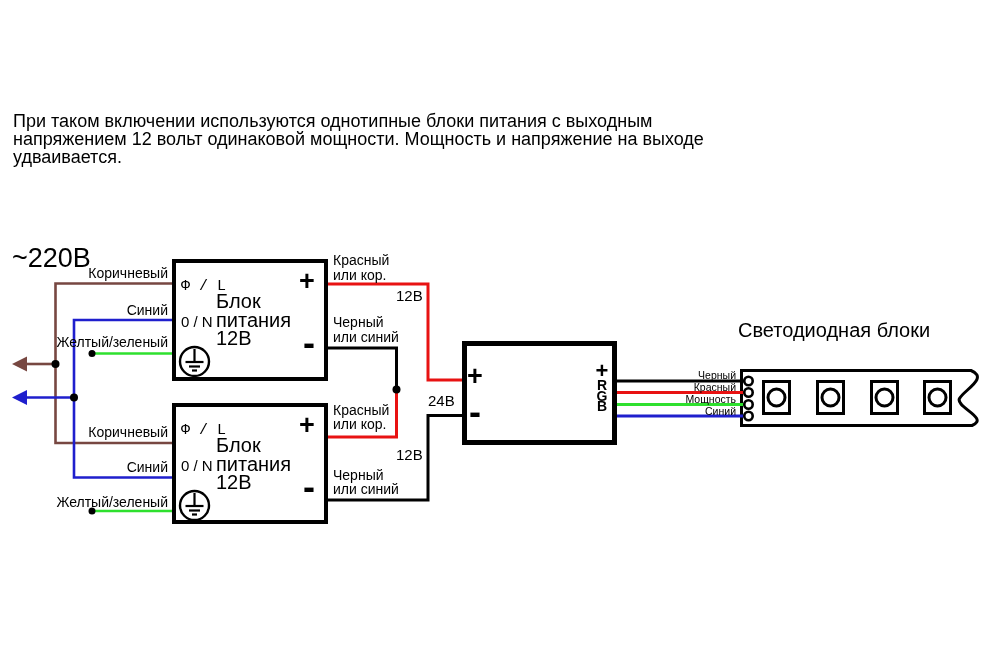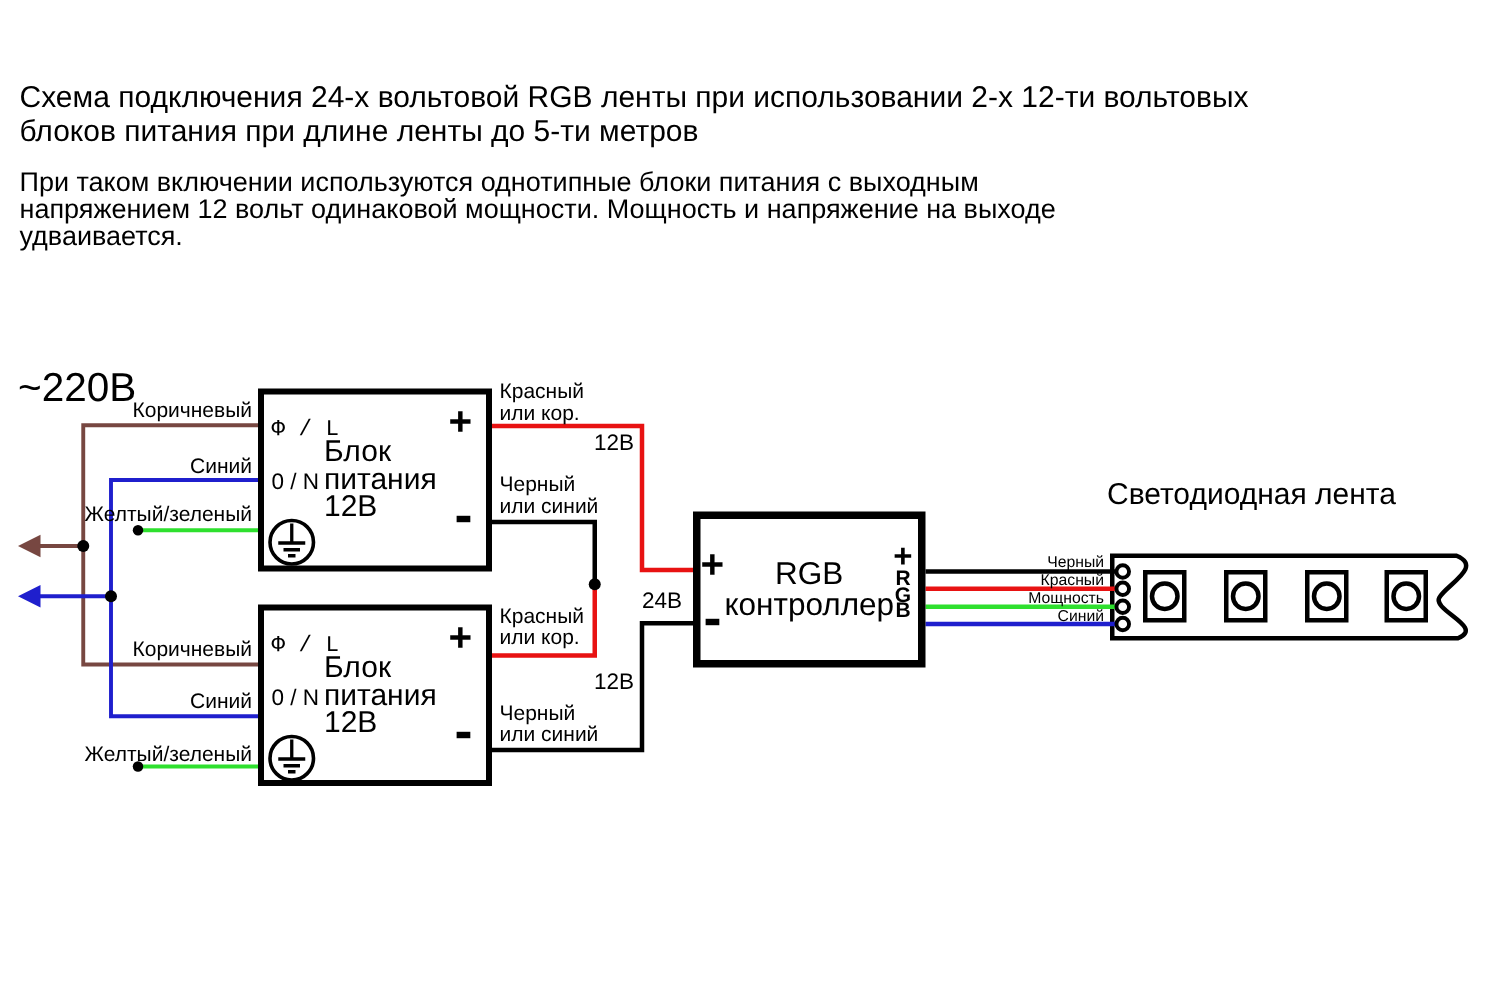--- a/index.html
+++ b/index.html
@@ -90,21 +90,20 @@
     <line x1="615" y1="416" x2="748" y2="416" stroke-width="3" stroke="#1f1fcd"></line>
 
     <g fill="#ffffff" stroke="#000" stroke-width="2.6">
       <circle cx="748.5" cy="381" r="4.2"></circle>
       <circle cx="748.5" cy="392.5" r="4.2"></circle>
       <circle cx="748.5" cy="404.5" r="4.2"></circle>
       <circle cx="748.5" cy="416" r="4.2"></circle>
     </g>
   </svg>
 
-  <div id="title" class="abs txt">Схема подключения 24-х вольтовой RGB ленты при использовании 2-х 12-ти вольтовых блоков питания при длине ленты до 5-ти метров</div>
   <div id="subtitle" class="abs txt">При таком включении используются однотипные блоки питания с выходным напряжением 12 вольт одинаковой мощности. Мощность и напряжение на выходе удваивается.</div>
   <div id="v220" class="abs txt">~220В</div>
 
   <div class="abs txt wire-label in-label" style="top:265.5px;">Коричневый</div>
   <div class="abs txt wire-label in-label" style="top:303px;">Синий</div>
   <div class="abs txt wire-label in-label" style="top:334.5px;">Желтый/зеленый</div>
   <div class="abs txt wire-label in-label" style="top:424.5px;">Коричневый</div>
   <div class="abs txt wire-label in-label" style="top:459.5px;">Синий</div>
   <div class="abs txt wire-label in-label" style="top:495px;">Желтый/зеленый</div>
 
@@ -162,33 +161,29 @@
   <div class="abs txt volt-label" style="left:396px;top:445.5px;">12В</div>
   <div class="abs txt wire-label" style="left:333px;top:467.5px;">
     <span style="display:block">Черный</span>
     <span style="display:block">или синий</span>
   </div>
   <div class="abs txt volt-label" style="left:428px;top:391.5px;">24В</div>
 
   <div id="controller" class="box">
     <span class="ctl-plus">+</span>
     <span class="ctl-minus">-</span>
-    <div class="ctl-name">
-      <span style="display:block">RGB</span>
-      <span style="display:block">контроллер</span>
-    </div>
     <div class="ctl-out">
       <span class="p">+</span>
       <span class="c">R</span>
       <span class="c">G</span>
       <span class="c">B</span>
     </div>
   </div>
 
   <div id="strip-title" class="abs txt">
-    <span style="display:block">Светодиодная лента</span>
+    <span style="display:block">Светодиодная блоки</span>
   </div>
   <div class="abs txt strip-wire-label" style="top:369.5px;">Черный</div>
   <div class="abs txt strip-wire-label" style="top:381.5px;">Красный</div>
   <div class="abs txt strip-wire-label" style="top:393.5px;">Мощность</div>
   <div class="abs txt strip-wire-label" style="top:405.5px;">Синий</div>
 
 </div>
 
 </body></html>

